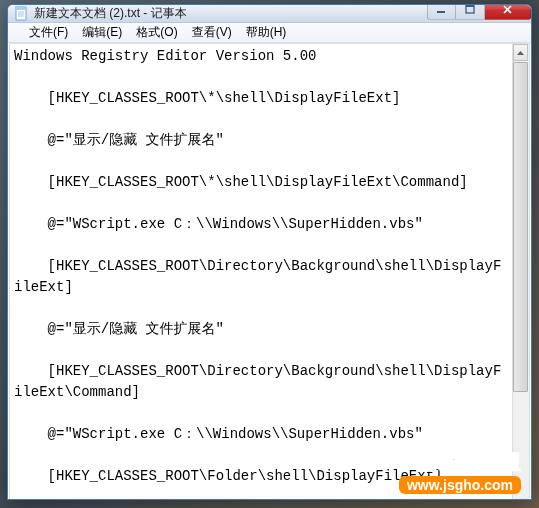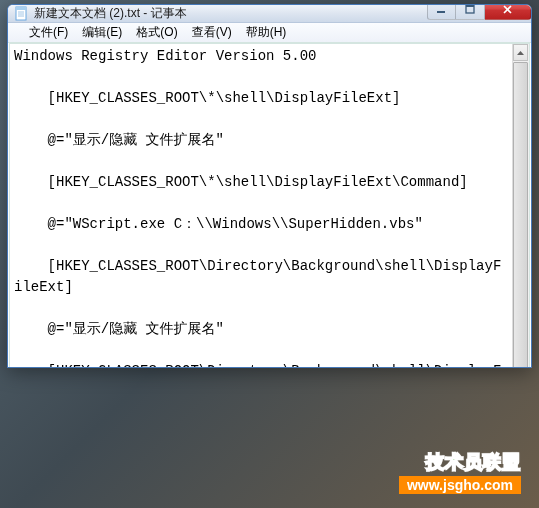--- a/index.html
+++ b/index.html
@@ -1,39 +1,39 @@
 <!DOCTYPE html>
 <html><head>
 <meta charset="utf-8">
 <style>
   * { margin: 0; padding: 0; box-sizing: border-box; }
   body { width: 539px; height: 508px; background: #888; font-family: "Segoe UI", Tahoma, sans-serif; position: relative; overflow: hidden; }
   .bg-gradient { position: absolute; inset: 0; background: linear-gradient(135deg, #5a6d7a 0%, #3f4a52 50%, #6b5d4a 100%); }
-  .window { position: absolute; left: 7px; top: 4px; width: 525px; height: 364px; background: #fff; border: 1px solid #4578b8; border-radius: 6px 6px 0 0; box-shadow: 0 4px 20px rgba(0,0,0,0.4); display: flex; flex-direction: column; overflow: hidden; }
+  .window { position: absolute; left: 7px; top: 4px; width: 525px; height: 496px; background: #fff; border: 1px solid #4578b8; border-radius: 6px 6px 0 0; box-shadow: 0 4px 20px rgba(0,0,0,0.4); display: flex; flex-direction: column; overflow: hidden; }
   .titlebar { height: 28px; background: linear-gradient(to bottom, #f0f4fa 0%, #dde5f0 50%, #cdd9e9 100%); border-bottom: 1px solid #b8c8dd; display: flex; align-items: center; padding-left: 6px; position: relative; }
   .titlebar-icon { width: 16px; height: 16px; margin-right: 4px; }
   .titlebar-icon svg { width: 16px; height: 16px; }
   .titlebar-text { font-size: 12px; color: #1a1a1a; flex: 1; white-space: nowrap; overflow: hidden; }
   .win-buttons { display: flex; height: 20px; margin-top: -8px; }
   .win-btn { width: 29px; height: 20px; display: flex; align-items: center; justify-content: center; border: 1px solid rgba(0,0,0,0.2); border-top: none; background: linear-gradient(to bottom, #e8eef7 0%, #d0dbea 100%); }
   .win-btn.min { border-radius: 0 0 0 3px; }
   .win-btn.max { border-left: none; }
   .win-btn.close { width: 46px; border-radius: 0 0 3px 0; border-left: none; background: linear-gradient(to bottom, #e57373 0%, #d64545 45%, #c83030 55%, #b82020 100%); }
   .win-btn svg { width: 11px; height: 11px; }
   .menubar { height: 20px; background: linear-gradient(to bottom, #fafcff 0%, #eef2f9 100%); border-bottom: 1px solid #d4e5e0; display: flex; align-items: center; padding: 0 14px; font-size: 12px; }
   .menu-item { padding: 1px 7px; cursor: default; color: #000; }
   .content-wrap { flex: 1; background: #fff; border: 1px solid #d4e5e0; margin: 0 1px 1px 1px; position: relative; display: flex; }
   .content { flex: 1; padding: 2px 4px; font-family: "NSimSun", "SimSun", "Courier New", monospace; font-size: 14px; line-height: 1.5; color: #000; white-space: pre-wrap; word-break: break-all; overflow: hidden; }
   .vscroll { width: 17px; background: #f0f0f0; border-left: 1px solid #dcdcdc; position: relative; }
   .vscroll-btn { width: 15px; height: 17px; background: linear-gradient(to bottom,#f5f5f5,#e4e4e4); border: 1px solid #c0c0c0; position: absolute; left: 0; display:flex; align-items:center; justify-content:center;}
   .vscroll-btn.up { top: 0; }
   .vscroll-thumb { position: absolute; left: 0; top: 18px; width: 15px; height: 330px; background: linear-gradient(to right,#e8e8e8,#d4d4d4); border: 1px solid #b0b0b0; border-radius: 1px;}
   .watermark { position: absolute; right: 18px; bottom: 14px; text-align: right; pointer-events:none; }
   .wm-top { font-family: "Microsoft YaHei", sans-serif; font-size: 18px; font-weight: 900; color:#3fa535; -webkit-text-stroke: 2px #fff; text-shadow: 0 0 2px #fff; letter-spacing: 1px; }
-  .wm-bot { font-family: Arial, sans-serif; font-size: 14px; color:#fff; background:#ff8a00; padding: 1px 8px; border-radius: 0; font-weight: bold; margin-top: 2px; display:inline-block;}
+  .wm-bot { font-family: Arial, sans-serif; font-size: 14px; color:#fff; background:#ff8a00; padding: 1px 8px; border-radius: 6px; font-weight: bold; margin-top: 2px; display:inline-block;}
 </style>
 </head>
 <body>
 
 <div class="bg-gradient"></div>
 
 <div class="window">
   <div class="titlebar">
     <span class="titlebar-icon">
       <svg viewBox="0 0 16 16">

